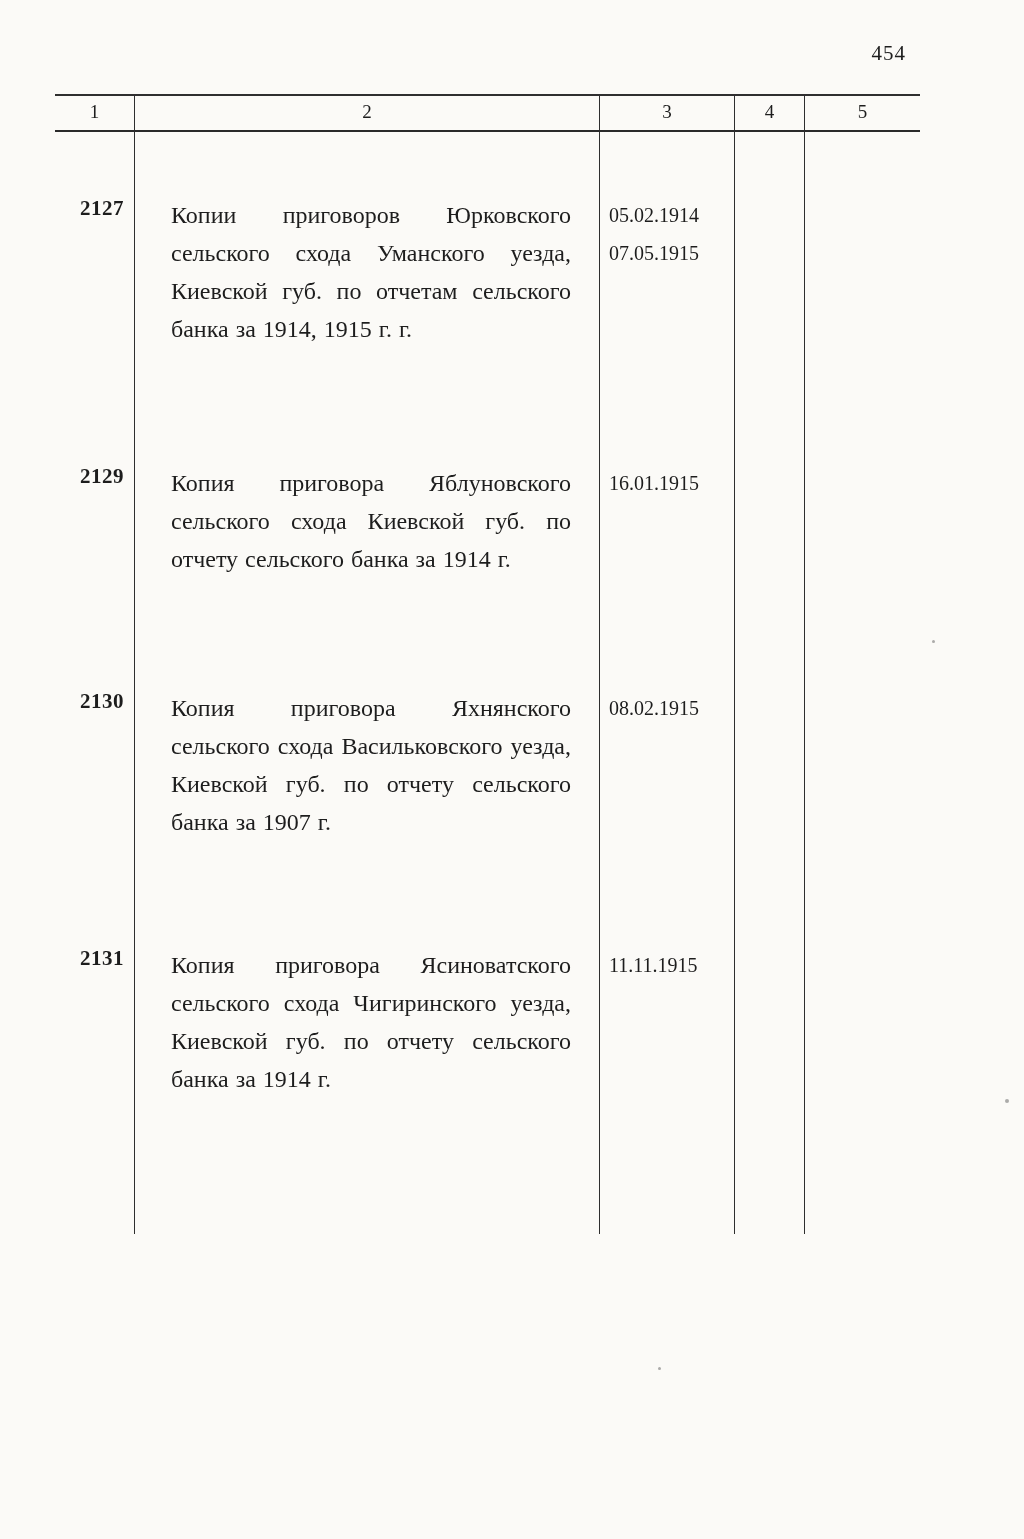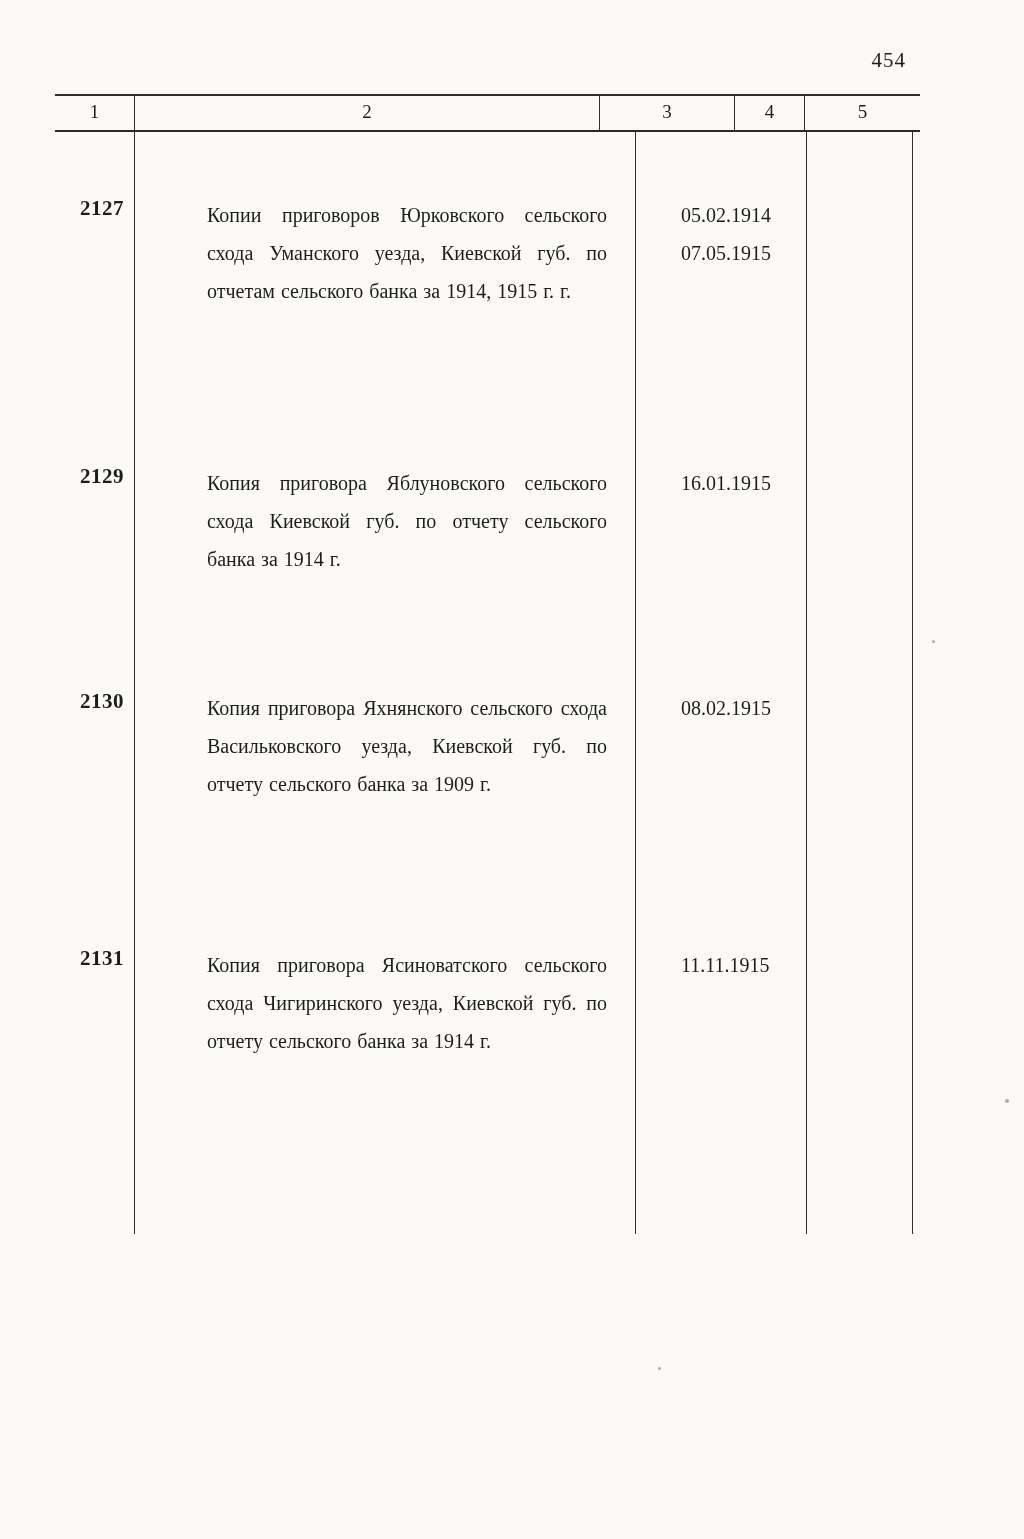--- a/index.html
+++ b/index.html
@@ -11,21 +11,21 @@
     height: 1539px;
     position: relative;
     background: #fbfaf7;
     font-family: "Liberation Serif", "DejaVu Serif", serif;
     color: #1d1d1d;
     overflow: hidden;
   }
 
   .page-number {
     position: absolute;
-    top: 48px;
+    top: 41px;
     right: 118px;
     font-size: 21px;
     letter-spacing: 1px;
   }
 
   .doc-table {
     position: absolute;
     top: 94px;
     left: 55px;
     width: 865px;
@@ -44,37 +44,36 @@
     padding: 5px 0 7px 0;
   }
   .thead > .th:not(:last-child) {
     border-right: 1.5px solid #2e2e2e;
   }
 
   
   .row {
     display: grid;
     grid-template-columns: 80px 465px 135px 70px 115px;
-    gap: 36px;
   }
   .row > .cell:not(:last-child) {
     border-right: 1.5px solid #2e2e2e;
   }
 
   .cell-num {
     text-align: right;
     padding-right: 10px;
     font-size: 21px;
     font-weight: 600;
     letter-spacing: 0.5px;
   }
   .cell-desc {
     padding-left: 36px;
     padding-right: 28px;
-    font-size: 20px;
+    font-size: 24px;
     line-height: 38px;
     text-align: justify;
     word-spacing: 1px;
   }
   .cell-dates {
     padding-left: 9px;
     padding-right: 20px;
     font-size: 20px;
     line-height: 38px;
     white-space: nowrap;
@@ -138,21 +137,21 @@
     <div class="cell cell-dates">
       <div>16.01.1915</div>
       <div></div>
     </div>
     <div class="cell"></div>
     <div class="cell"></div>
   </div>
 
   <div class="row r4">
     <div class="cell cell-num">2130</div>
-    <div class="cell cell-desc">Копия приговора Яхнянского сельского схода Васильковского уезда, Киевской губ. по отчету сельского банка за 1909 г.</div>
+    <div class="cell cell-desc">Копия приговора Яхнянского сельского схода Васильковского уезда, Киевской губ. по отчету сельского банка за 1907 г.</div>
     <div class="cell cell-dates">
       <div>08.02.1915</div>
       <div></div>
     </div>
     <div class="cell"></div>
     <div class="cell"></div>
   </div>
 
   <div class="row r5">
     <div class="cell cell-num">2131</div>

